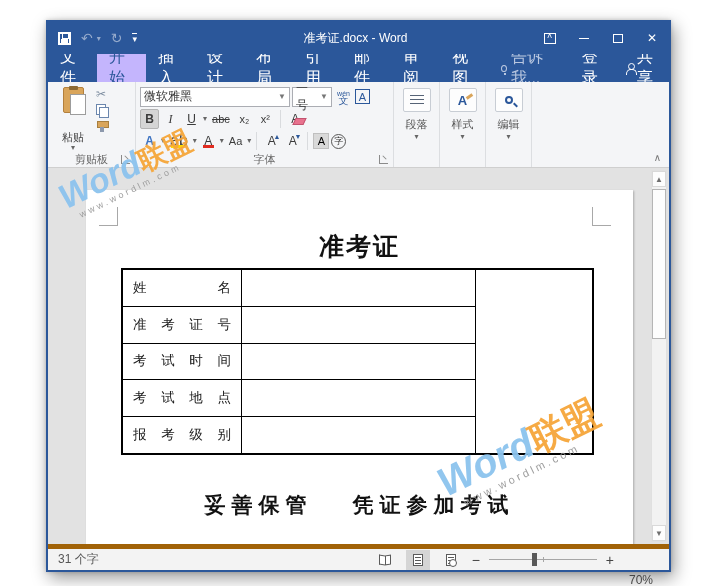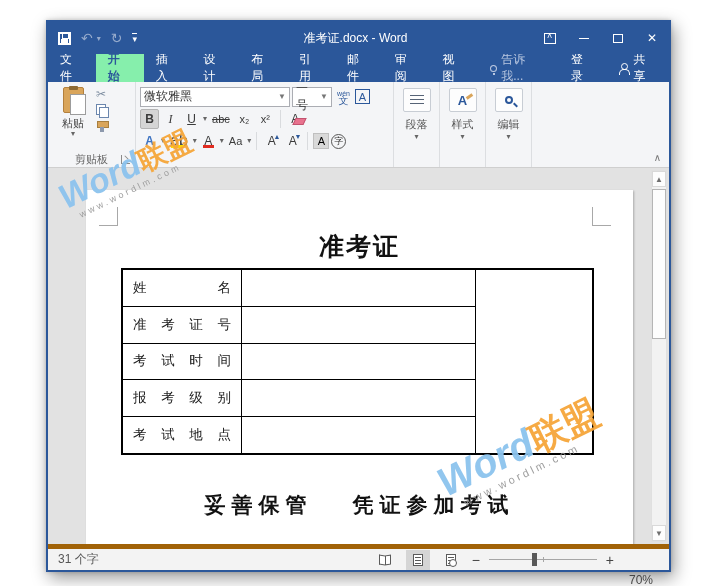--- a/index.html
+++ b/index.html
@@ -22,23 +22,23 @@
   .qat-more { color:#fff; font-size:9px; border-top:1px solid #fff; line-height:8px; padding-top:1px;}
   .win-title { position:absolute; left:0; right:6px; text-align:center; font-size:12px; color:#fff; pointer-events:none;}
   .win-controls { margin-left:auto; display:flex; align-items:center; height:100%; }
   .win-btn { width:34px; height:100%; display:flex; align-items:center; justify-content:center; color:#fff; font-size:12px;}
   .ico-ribbonopts { width:12px; height:11px; border:1px solid #fff; position:relative;}
   .ico-ribbonopts:before { content:"˄"; position:absolute; left:2px; top:-3px; font-size:9px;}
   .ico-min { width:10px; height:1px; background:#fff; }
   .ico-max { width:10px; height:9px; border:1px solid #fff; }
 
   
-  .tabs { height:28px; background:#2b579a; display:flex; align-items:stretch; font-size:12px; }
+  .tabs { height:28px; background:#2b579a; display:flex; align-items:stretch; font-size:16px; }
   .tab { color:#fff; display:flex; align-items:center; padding:0 12px; }
-  .tab.active { background:#86efac; color:#2b579a; font-weight:bold; }
+  .tab.active { background:#c4b5fd; color:#2b579a; font-weight:normal; }
   .tab.dim { color:#b9c7e0; gap:4px;}
   .bulb { width:7px; height:7px; border:1px solid #b9c7e0; border-radius:50%; position:relative;}
   .bulb:after { content:""; position:absolute; left:2px; top:7px; width:2px; height:2px; background:#b9c7e0;}
   .tab-right { margin-left:auto; display:flex; }
   .person { width:11px; height:11px; position:relative; margin-right:4px;}
   .person:before { content:""; position:absolute; left:2px; top:0; width:5px; height:5px; border:1px solid #fff; border-radius:50%;}
   .person:after { content:""; position:absolute; left:0; top:6px; width:9px; height:5px; border:1px solid #fff; border-bottom:none; border-radius:5px 5px 0 0;}
 
   
   .ribbon { height:86px; background:#f4f5f7; display:flex; position:relative;
@@ -50,21 +50,21 @@
               border-left:1px solid #8b8b8b; border-bottom:1px solid #8b8b8b; }
   .launcher:after{ content:""; position:absolute; left:2px; top:2px; width:5px; height:1px;
                    background:#8b8b8b; transform:rotate(45deg); }
   .grp-content { flex:1; display:flex; }
 
   
   .paste-btn { width:42px; display:flex; flex-direction:column; align-items:center; padding-top:2px;}
   .clipboard { width:21px; height:26px; background:#d9a55b; border:1px solid #b3803d; border-radius:2px; position:relative;}
   .clipboard:before { content:""; position:absolute; left:5px; top:-2px; width:9px; height:4px; background:#8d6a33; border-radius:1px;}
   .clipboard:after { content:""; position:absolute; right:-3px; top:6px; width:14px; height:19px; background:#fff; border:1px solid #9c9c9c;}
-  .paste-label { font-size:11px; color:#444; margin-top:3px;}
+  .paste-label { font-size:11px; color:#444; margin-top:17px;}
   .caret-s { font-size:8px; color:#666; line-height:6px;}
   .minicol { display:flex; flex-direction:column; justify-content:flex-start; gap:4px; padding:3px 2px;}
   .scissors { font-size:12px; color:#7d8fa0; color:#7d8da0; line-height:12px;}
   .copy-ic { width:11px; height:12px; position:relative;}
   .copy-ic:before,.copy-ic:after { content:""; position:absolute; width:8px; height:9px; background:#fff; border:1px solid #6b86ad;}
   .copy-ic:before { left:0; top:0;} .copy-ic:after { left:3px; top:3px;}
   .painter { width:12px; height:12px; position:relative;}
   .painter:before { content:""; position:absolute; left:1px; top:1px; width:10px; height:5px; background:#d9a55b; border:1px solid #a87f3f;}
   .painter:after { content:""; position:absolute; left:4px; top:7px; width:4px; height:5px; background:#8d99ad;}
 
@@ -293,20 +293,24 @@
           <span class="rbtn" style="font-size:11px;">Aa</span>
           <span class="caret-s">▾</span>
           <span class="vsep"></span>
           <span class="rbtn grow">A</span>
           <span class="rbtn shrink">A</span>
           <span class="vsep"></span>
           <span class="shadeA">A</span>
           <span class="circleChar">字</span>
         </div>
       </div>
+      <div class="grp-footer">
+        <span>字体</span>
+        <span class="launcher"></span>
+      </div>
     </div>
 
     <div class="cgrp">
       <span class="icobox">
           <span class="parlines"></span>
         </span>
       <span class="clabel">段落</span>
       <span class="caret-s">▾</span>
     </div>
     <div class="cgrp">
@@ -347,24 +351,24 @@
           <div class="trow lbl-cell">
               <span>姓 名</span>
             </div>
           <div class="trow lbl-cell">
               <span>准 考 证 号</span>
             </div>
           <div class="trow lbl-cell">
               <span>考 试 时 间</span>
             </div>
           <div class="trow lbl-cell">
-              <span>报 考 级 别</span>
+              <span>考 试 地 点</span>
             </div>
           <div class="trow lbl-cell">
-              <span>考 试 地 点</span>
+              <span>报 考 级 别</span>
             </div>
         </div>
         <div class="col-mid">
           <div class="trow"></div>
           <div class="trow"></div>
           <div class="trow"></div>
           <div class="trow"></div>
           <div class="trow"></div>
         </div>
         <div class="col-photo"></div>

